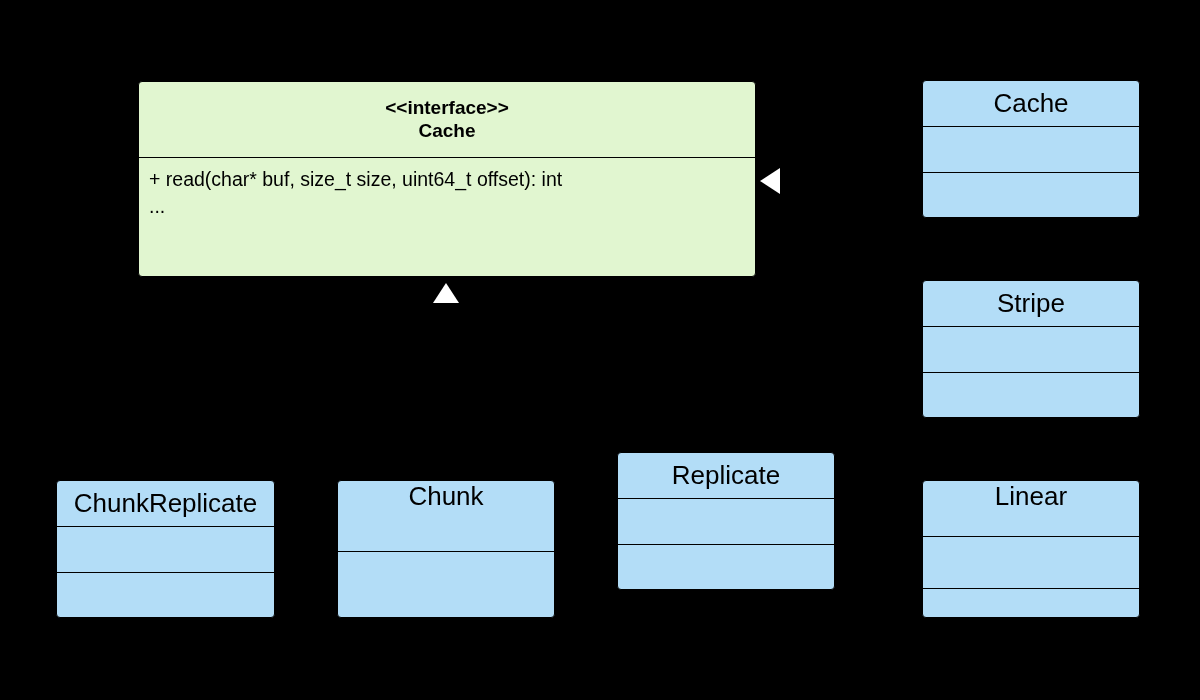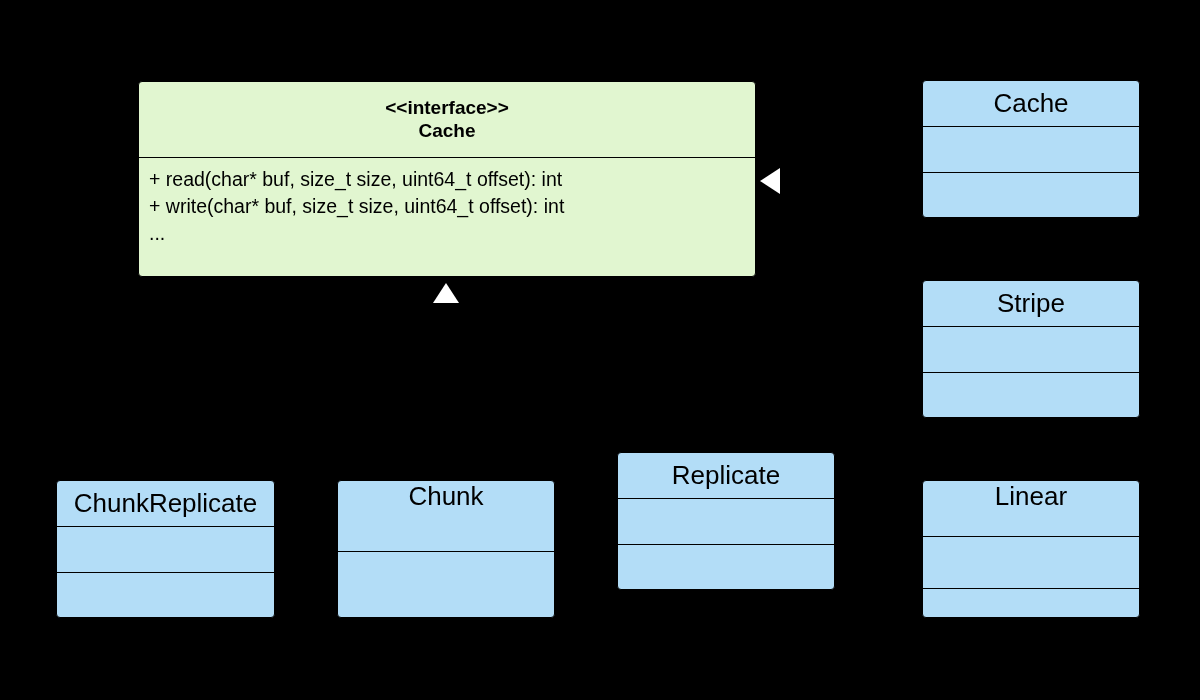--- a/index.html
+++ b/index.html
@@ -100,21 +100,20 @@
 
     <div class="uml-title" style="height:75px;">
       <div class="stereo">&lt;&lt;interface&gt;&gt;</div>
       <div class="cname">Cache</div>
     </div>
 
     <div class="uml-sep"></div>
 
     <div class="uml-ops">
       <div>+ read(char* buf, size_t size, uint64_t offset): int</div>
-      <div>+ write(char* buf, size_t size, uint64_t offset): int</div>
       <div>...</div>
     </div>
   </div>
 
   <div class="tri tri-up" style="left:417px; top:283px;"></div>
   <div class="tri tri-left" style="left:744px; top:168px;"></div>
 
   <div class="uml-box blue" style="left:906px; top:80px; width:218px; height:138px;">
     <div class="uml-title" style="height:46px;">
       <div class="plain">Cache</div>

